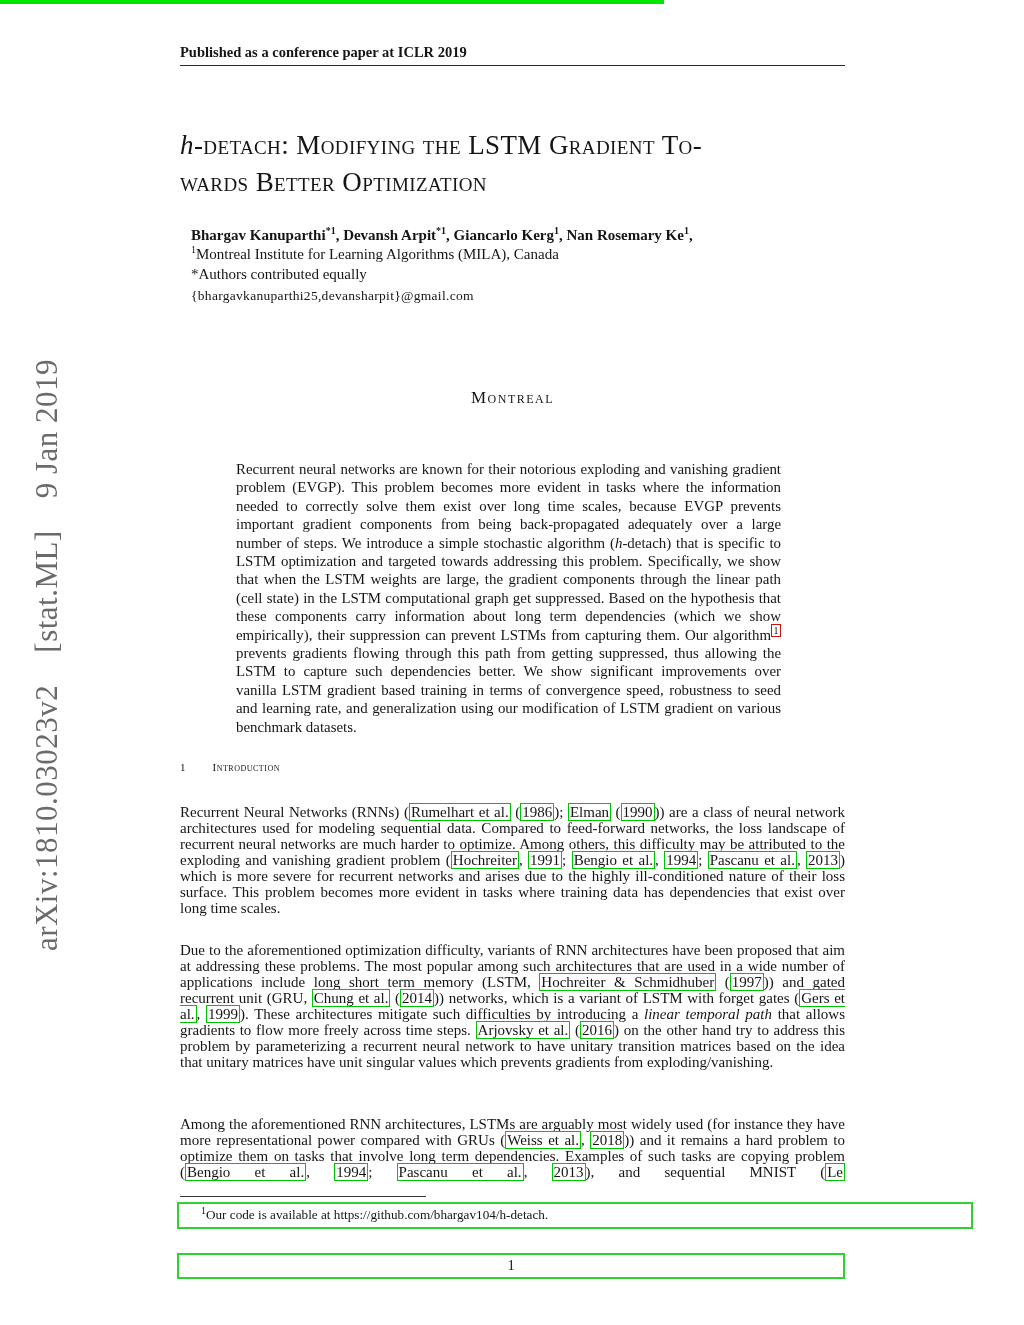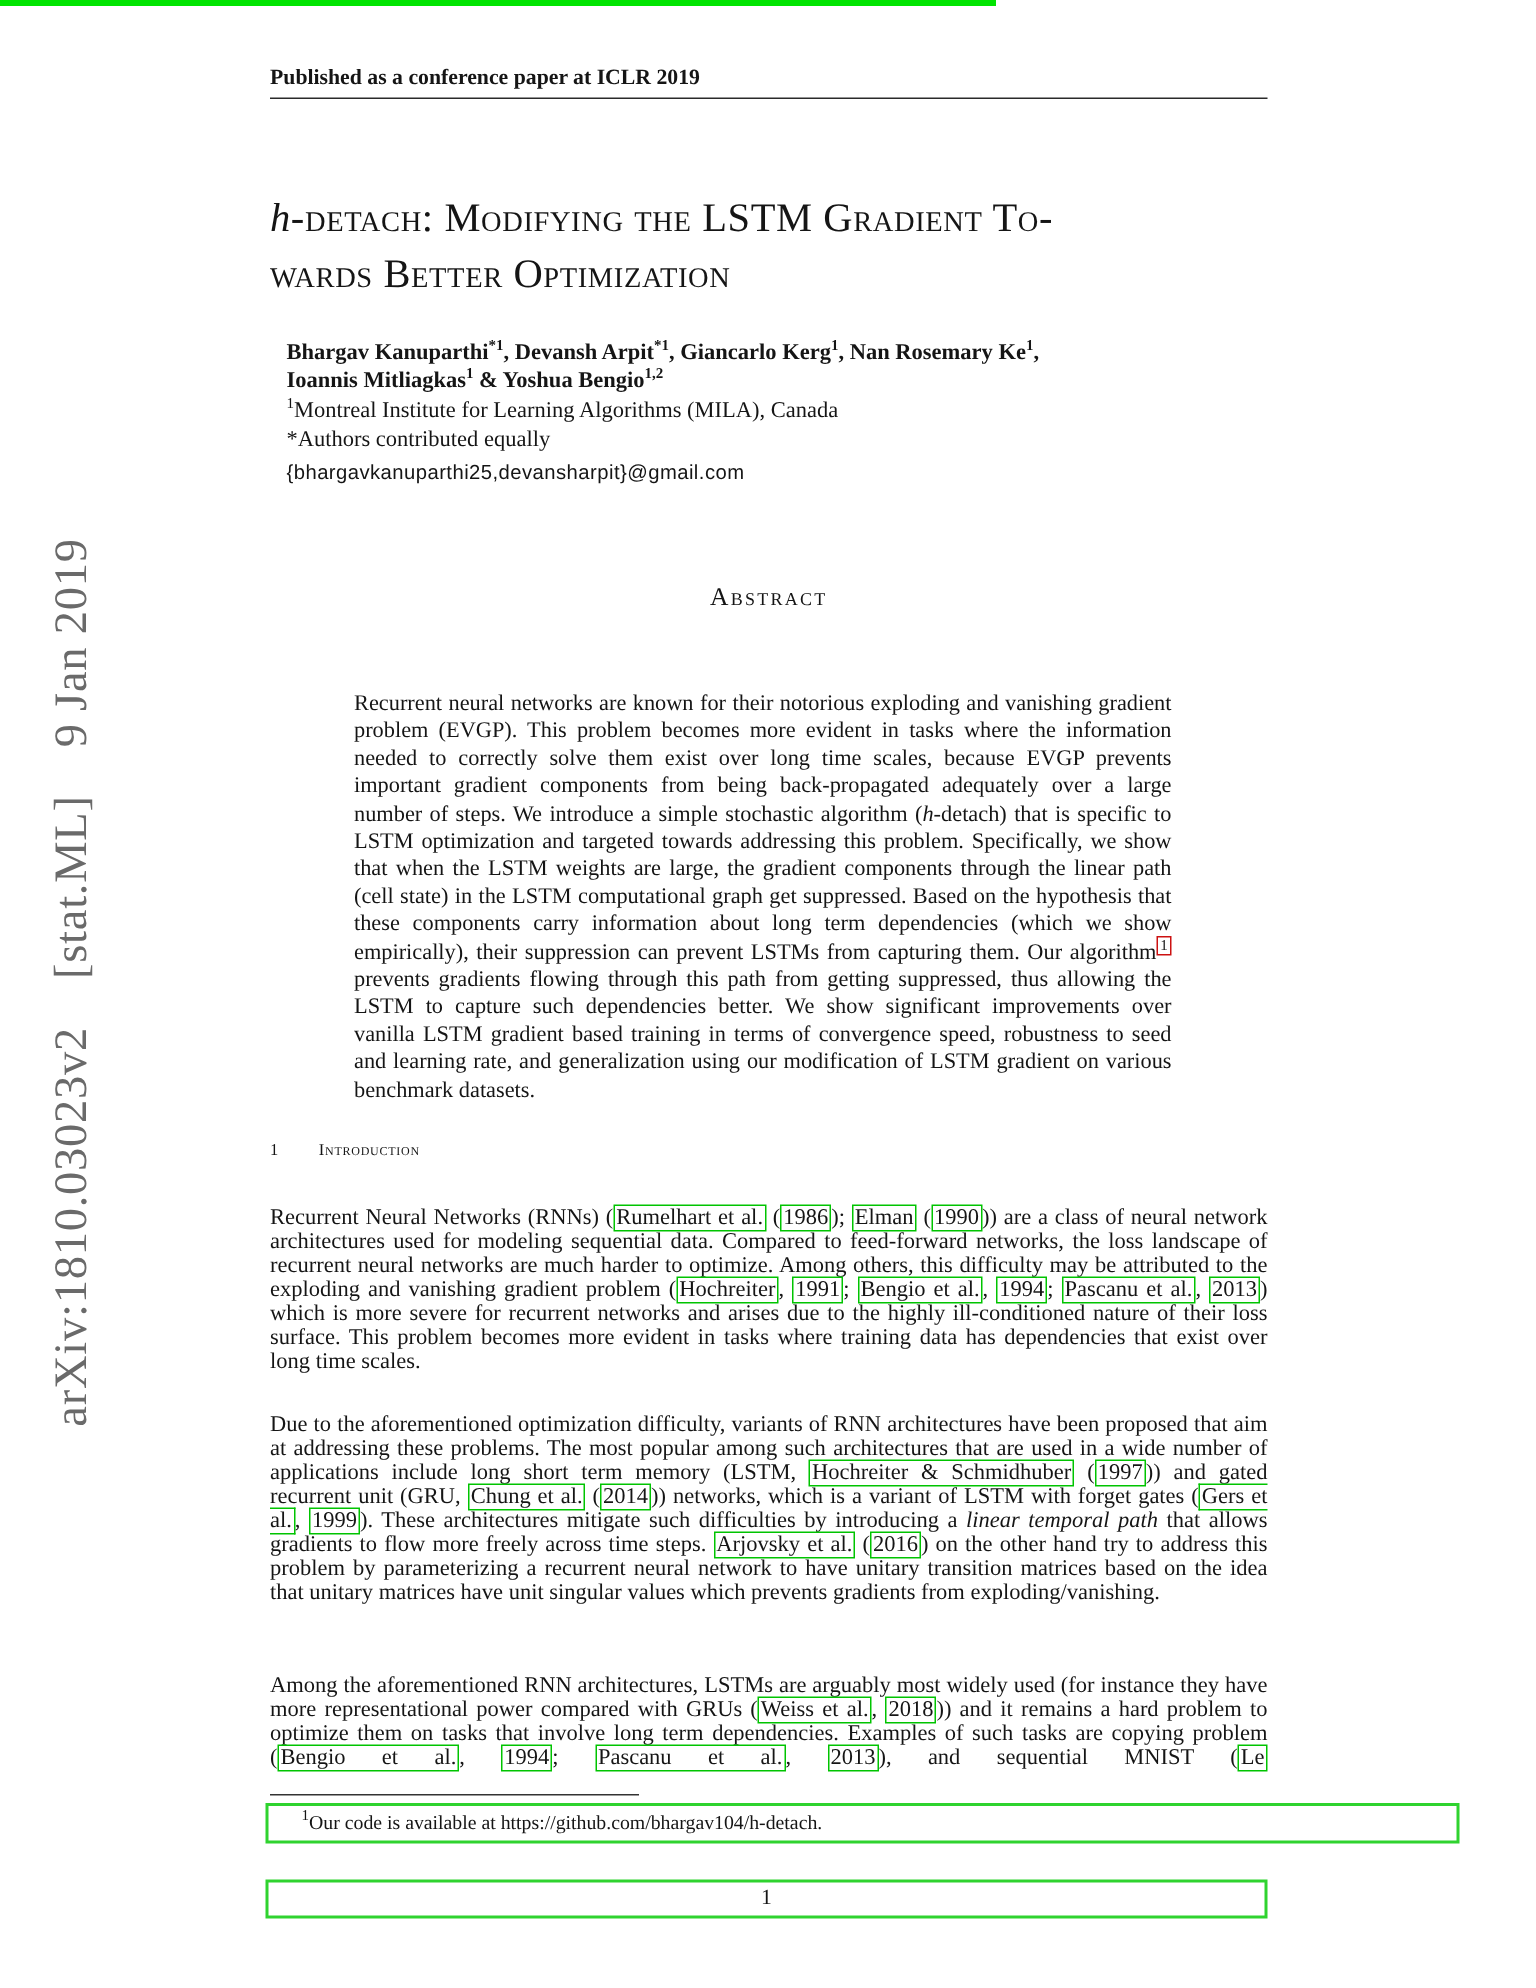--- a/index.html
+++ b/index.html
@@ -25,21 +25,21 @@
   .title {
     position:absolute; top:127px; left:0; width:680px;
     font-size:27px; line-height:37px; font-variant:small-caps; letter-spacing:0.4px;
   }
   .title span.it { font-variant:normal; font-style:italic; }
 
   .authors { position:absolute; top:226px; left:11px; width:645px; font-size:15px; line-height:19.3px; }
   .authors .names { font-weight:bold; }
   sup { font-size:10px; line-height:0; vertical-align:super; }
   .email {
-    font-family:Liberation Sans, sans-serif;
+    font-family:Liberation Serif, serif;
     font-size:13.5px; letter-spacing:0.3px; margin-top:2px;
   }
 
   .abstract-heading {
     position:absolute; top:388px; left:0; width:665px; text-align:center;
     font-size:17px; font-variant:small-caps; letter-spacing:1.5px;
   }
   .abstract-body {
     position:absolute; top:430px; left:56px; width:545px;
     text-align:justify; font-size:14.9px; line-height:18.4px;margin-top:30px;
@@ -78,27 +78,26 @@
   <div class="watermark">arXiv:1810.03023v2  [stat.ML]  9 Jan 2019</div>
 
   <div class="content">
 
     <div class="header-line">Published as a conference paper at ICLR 2019</div>
 
     <div class="title"><span class="it">h</span><span>-detach: Modifying the LSTM Gradient To-</span><br><span>wards Better Optimization</span></div>
 
     <div class="authors">
       <div class="names"><span>Bhargav Kanuparthi</span><sup>*1</sup><span>, Devansh Arpit</span><sup>*1</sup><span>, Giancarlo Kerg</span><sup>1</sup><span>, Nan Rosemary Ke</span><sup>1</sup><span>,</span></div>
-      <div class="names"><span>Ioannis Mitliagkas</span><sup>1</sup><span> &amp; Yoshua Bengio</span><sup>1,2</sup></div>
       <div><sup>1</sup><span>Montreal Institute for Learning Algorithms (MILA), Canada</span></div>
       <div>*Authors contributed equally</div>
       <div class="email">{bhargavkanuparthi25,devansharpit}@gmail.com</div>
     </div>
 
-    <div class="abstract-heading">Abstract</div>
+    <div class="abstract-heading">Montreal</div>
 
     <div class="abstract-body"><span>Recurrent neural networks are known for their notorious exploding and vanishing gradient problem (EVGP). This problem becomes more evident in tasks where the information needed to correctly solve them exist over long time scales, because EVGP prevents important gradient components from being back-propagated adequately over a large number of steps. We introduce a simple stochastic algorithm (</span><span class="it">h</span><span>-detach) that is specific to LSTM optimization and targeted towards addressing this problem. Specifically, we show that when the LSTM weights are large, the gradient components through the linear path (cell state) in the LSTM computational graph get suppressed. Based on the hypothesis that these components carry information about long term dependencies (which we show empirically), their suppression can prevent LSTMs from capturing them. Our algorithm</span><sup class="red-box">1</sup><span> prevents gradients flowing through this path from getting suppressed, thus allowing the LSTM to capture such dependencies better. We show significant improvements over vanilla LSTM gradient based training in terms of convergence speed, robustness to seed and learning rate, and generalization using our modification of LSTM gradient on various benchmark datasets.</span></div>
 
     <div class="section-heading">
       <span class="section-number">1</span><span class="section-label">Introduction</span>
     </div>
 
     <div class="para p1"><span>Recurrent Neural Networks (RNNs) (</span><span class="cite">Rumelhart et al.</span><span> (</span><span class="cite">1986</span><span>); </span><span class="cite">Elman</span><span> (</span><span class="cite">1990</span><span>)) are a class of neural network architectures used for modeling sequential data. Compared to feed-forward networks, the loss landscape of recurrent neural networks are much harder to optimize. Among others, this difficulty may be attributed to the exploding and vanishing gradient problem (</span><span class="cite">Hochreiter</span><span>, </span><span class="cite">1991</span><span>; </span><span class="cite">Bengio et al.</span><span>, </span><span class="cite">1994</span><span>; </span><span class="cite">Pascanu et al.</span><span>, </span><span class="cite">2013</span><span>) which is more severe for recurrent networks and arises due to the highly ill-conditioned nature of their loss surface. This problem becomes more evident in tasks where training data has dependencies that exist over long time scales.</span></div>
 
     <div class="para p2"><span>Due to the aforementioned optimization difficulty, variants of RNN architectures have been proposed that aim at addressing these problems. The most popular among such architectures that are used in a wide number of applications include long short term memory (LSTM, </span><span class="cite">Hochreiter &amp; Schmidhuber</span><span> (</span><span class="cite">1997</span><span>)) and gated recurrent unit (GRU, </span><span class="cite">Chung et al.</span><span> (</span><span class="cite">2014</span><span>)) networks, which is a variant of LSTM with forget gates (</span><span class="cite">Gers et al.</span><span>, </span><span class="cite">1999</span><span>). These architectures mitigate such difficulties by introducing a </span><span class="it">linear temporal path</span><span> that allows gradients to flow more freely across time steps. </span><span class="cite">Arjovsky et al.</span><span> (</span><span class="cite">2016</span><span>) on the other hand try to address this problem by parameterizing a recurrent neural network to have unitary transition matrices based on the idea that unitary matrices have unit singular values which prevents gradients from exploding/vanishing.</span></div>

